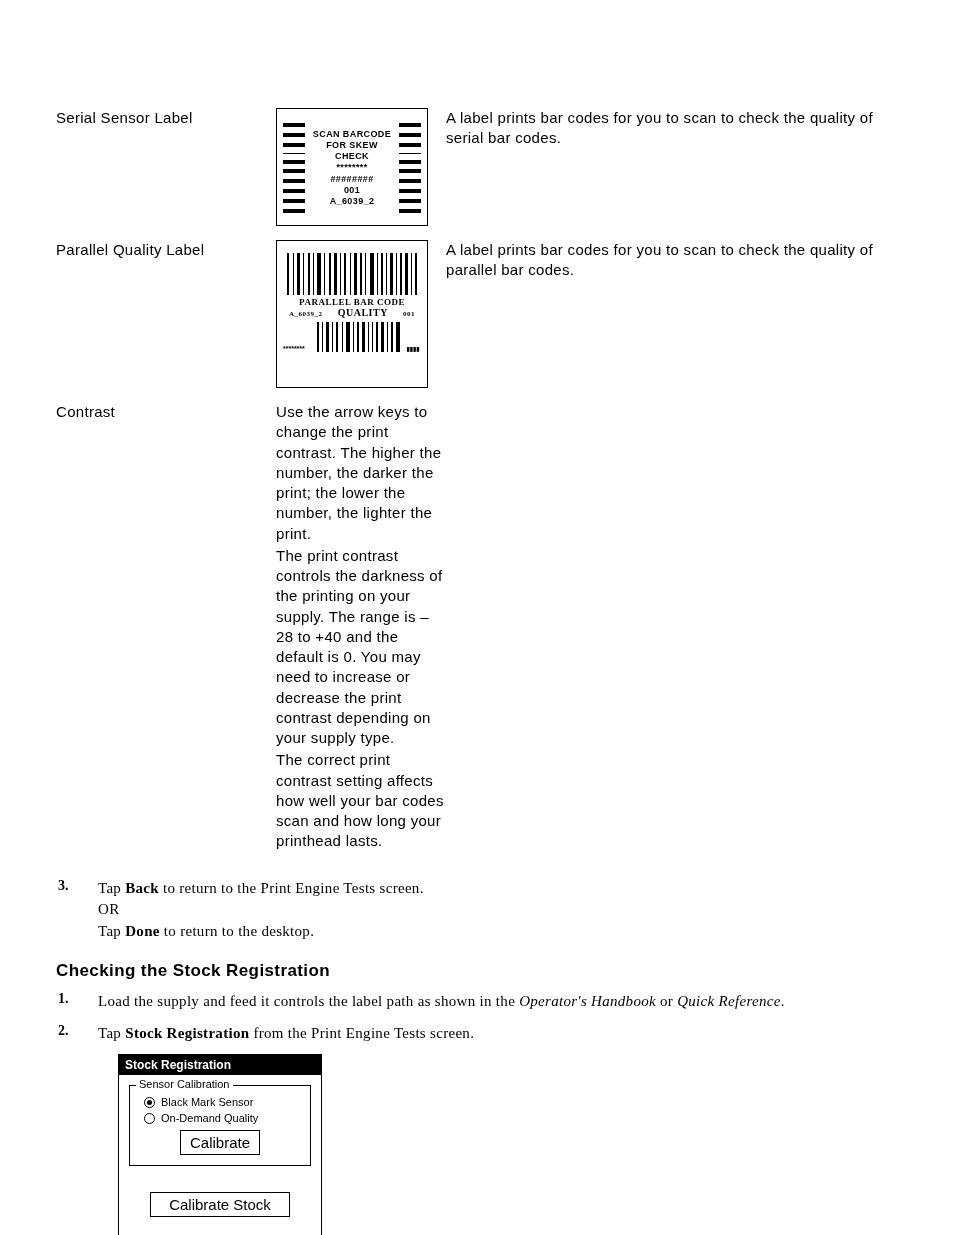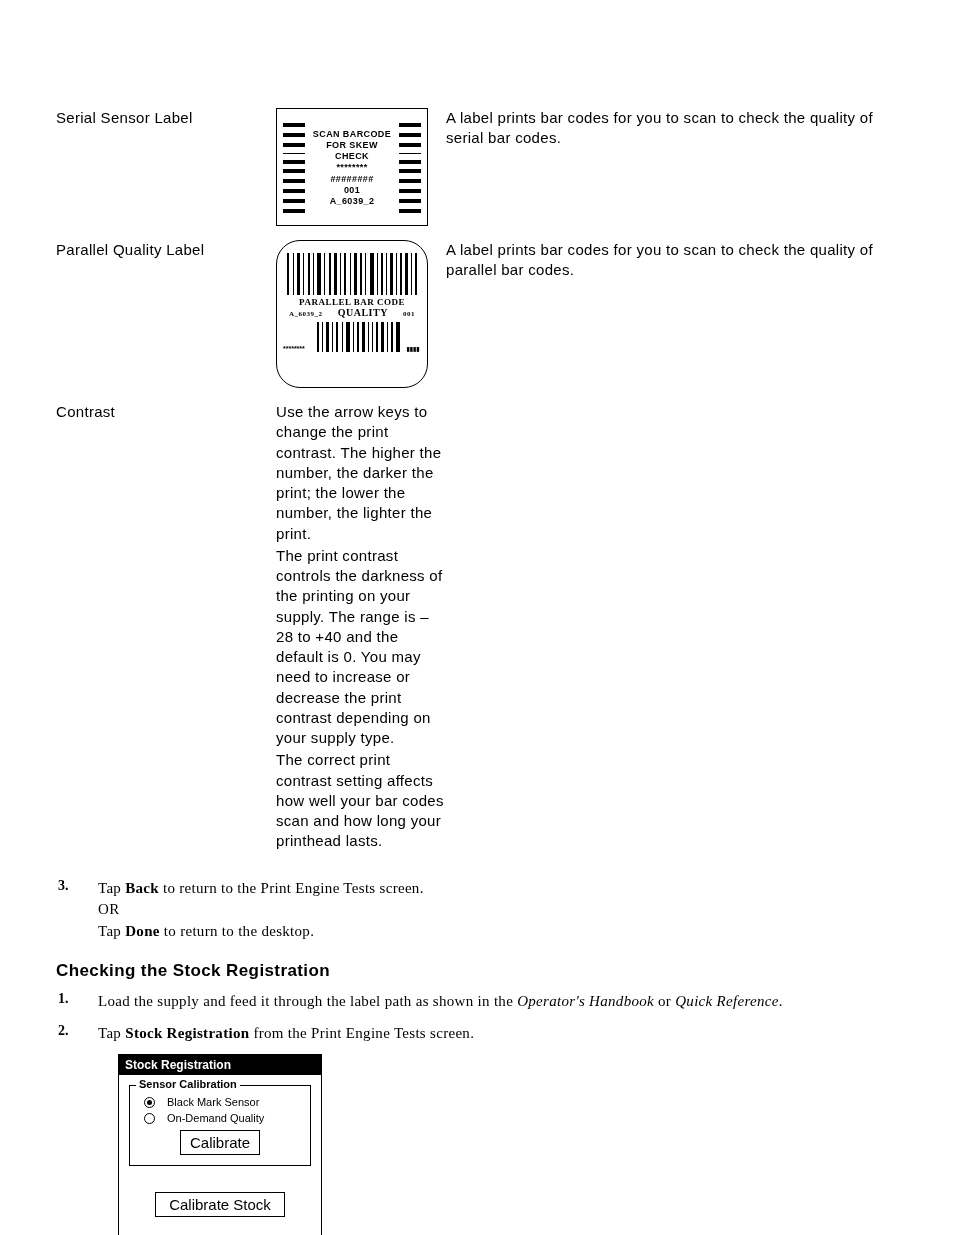--- a/index.html
+++ b/index.html
@@ -46,21 +46,20 @@
     .serial-box {
       width: 152px;
       height: 118px;
       padding: 6px 6px 4px 6px;
     }
     .parallel-box {
       width: 152px;
       height: 148px;
       padding: 12px 6px 8px 6px;
       text-align: center;
-      border-radius: 24px;
     }
     
     .serial-inner { display: flex; align-items: center; justify-content: space-between; height:100%;}
     .stripes { display: flex; flex-direction: column; justify-content: space-between; width: 22px; height: 90px;}
     .stripes span { display:block; height:4px; background:#000; }
     .stripes span:nth-child(4){height:1px;}
     .serial-text { text-align:center; font-family: Arial, sans-serif; font-size:9px; font-weight:bold; line-height:1.25; letter-spacing:0.4px;}
     .serial-text .row { white-space: nowrap;}
     
     .bar { display:flex; justify-content:center; gap:1px; height:42px; margin:0 auto 2px; width:130px;}
@@ -121,37 +120,37 @@
       padding: 8px 8px 10px 8px;
       position: relative;
       margin-bottom: 26px;
     }
     .fieldset-legend {
       position: absolute;
       top: -8px;
       left: 6px;
       background: #fff;
       padding: 0 3px;
-      font-weight: bold;
+      font-weight: normal;
       font-size: 11px;
     }
-    .radio-row { display:flex; align-items:center; gap:12px; margin:2px 0 4px 6px; font-size:11px;}
+    .radio-row { display:flex; align-items:center; gap:6px; margin:2px 0 4px 6px; font-size:11px;}
     .radio { width:11px; height:11px; border:1.5px solid #000; border-radius:50%; display:inline-flex; align-items:center; justify-content:center;}
     .radio.filled::after{content:""; width:5px; height:5px; background:#000; border-radius:50%; display:block;}
     .er-btn {
       border:1px solid #000;
       background:#fff;
       text-align:center;
       padding:3px 0;
       font-size:15px;
       margin: 0 auto;
       display:block;
     }
     .er-btn.calibrate { width: 80px; margin-top:6px;}
-    .er-btn.wide { width: 130px; margin: 0 auto 18px;}
+    .er-btn.wide { width: 140px; margin: 0 auto 18px;}
     .contrast-desc p { margin: 0 0 2px 0; }
   </style>
 </head>
 <body>
 
 <div class="page">
 
   <div class="tbl">
 
     <div class="trow">
@@ -325,21 +324,21 @@
       </div>
     </div>
   </div>
 
   <div class="section-heading">Checking the Stock Registration</div>
 
   <div class="step-list">
     <div class="step">
       <div class="step-num">1.</div>
       <div class="step-body">
-        <span>Load the supply and feed it through the label path as shown in the </span><span class="italic">Operator's Handbook</span><span> or </span><span class="italic">Quick Reference</span><span>.</span>
+        <span>Load the supply and feed it controls the label path as shown in the </span><span class="italic">Operator's Handbook</span><span> or </span><span class="italic">Quick Reference</span><span>.</span>
       </div>
     </div>
     <div class="step">
       <div class="step-num">2.</div>
       <div class="step-body">
         <span>Tap </span><span class="bold">Stock Registration</span><span> from the Print Engine Tests screen.</span>
       </div>
     </div>
   </div>
 

